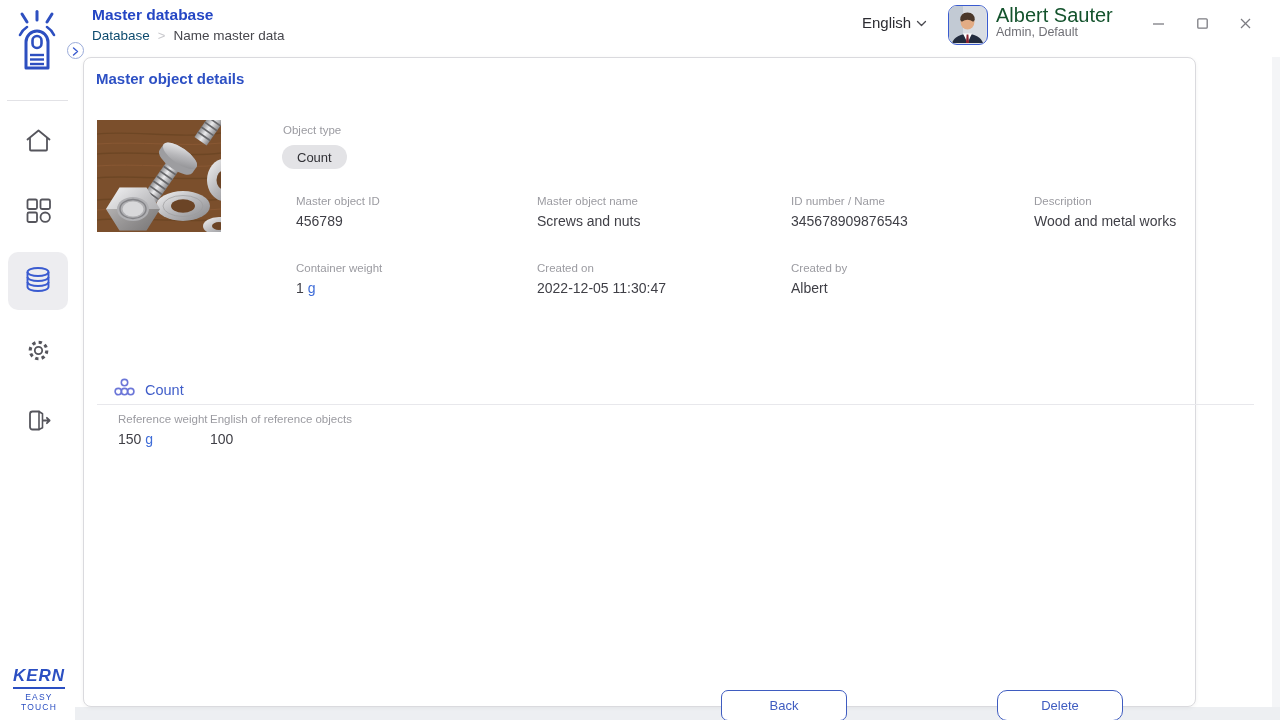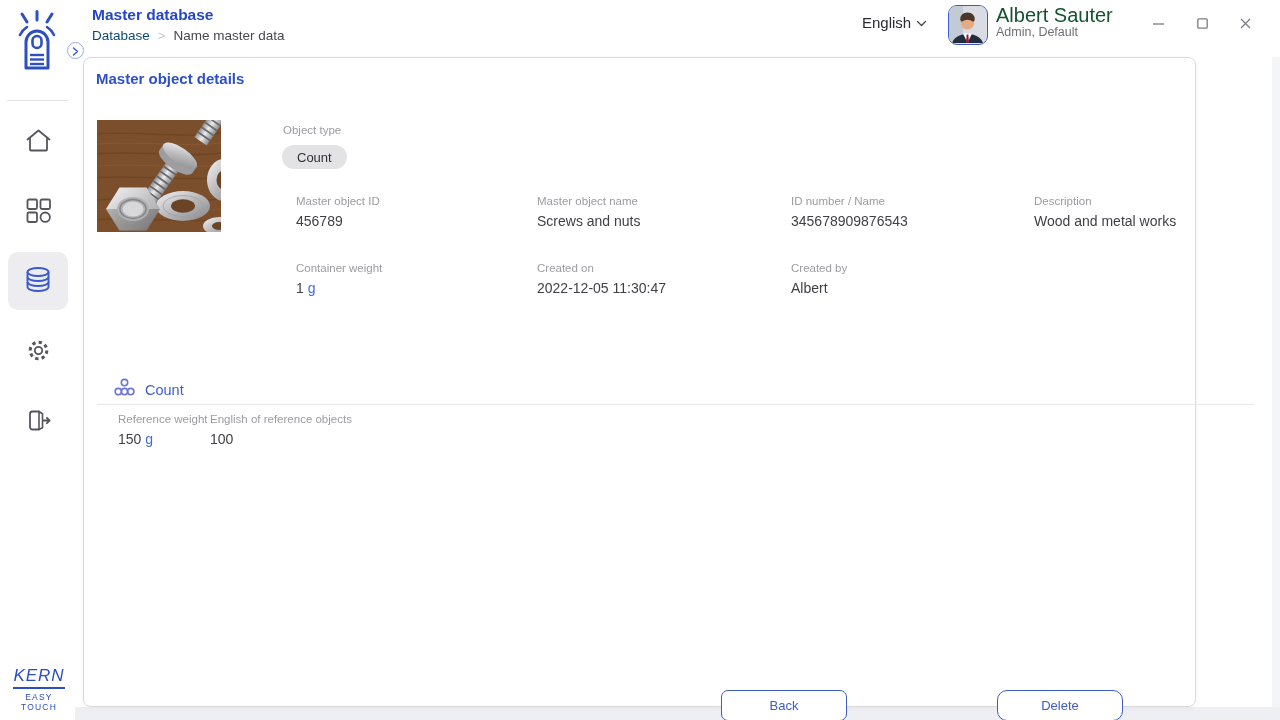--- a/index.html
+++ b/index.html
@@ -24,21 +24,21 @@
   .win-min { left:1145px; } .win-max { left:1189px; } .win-close { left:1232px; }
 
   
   .sidebar { position:absolute; left:0; top:0; width:75px; height:720px; background:#ffffff; }
   .app-logo { position:absolute; left:13px; top:10px; }
   .sidebar-divider { position:absolute; left:7px; top:100px; width:61px; height:1px; background:#e2e2e6; }
   .side-item { position:absolute; left:8px; width:60px; height:58px; border-radius:10px;
     display:flex; align-items:center; justify-content:center; cursor:pointer; }
   .side-item.active { background:#ededf0; }
   .kern-logo { position:absolute; left:10px; top:666px; width:58px; text-align:center; }
-  .kern-word { font-size:17px; font-weight:normal; font-style:italic; color:#2b4fc2; letter-spacing:1px;
+  .kern-word { font-size:17px; font-weight:bold; font-style:italic; color:#2b4fc2; letter-spacing:1px;
     border-bottom:2px solid #2b4fc2; display:inline-block; padding-bottom:1px; }
   .kern-sub { font-size:8.5px; color:#2b4fc2; letter-spacing:1.2px; margin-top:3px; }
 
   .expand-btn { position:absolute; left:67px; top:42px; width:17px; height:17px; border:1px solid #9aabda;
     border-radius:50%; background:#ffffff; display:flex; align-items:center; justify-content:center;
     cursor:pointer; z-index:5; }
 
   
   .card { position:absolute; left:83px; top:57px; width:1113px; height:650px; background:#ffffff;
     border:1px solid #dadade; border-radius:8px; box-shadow:0 1px 4px rgba(0,0,0,0.05); }

